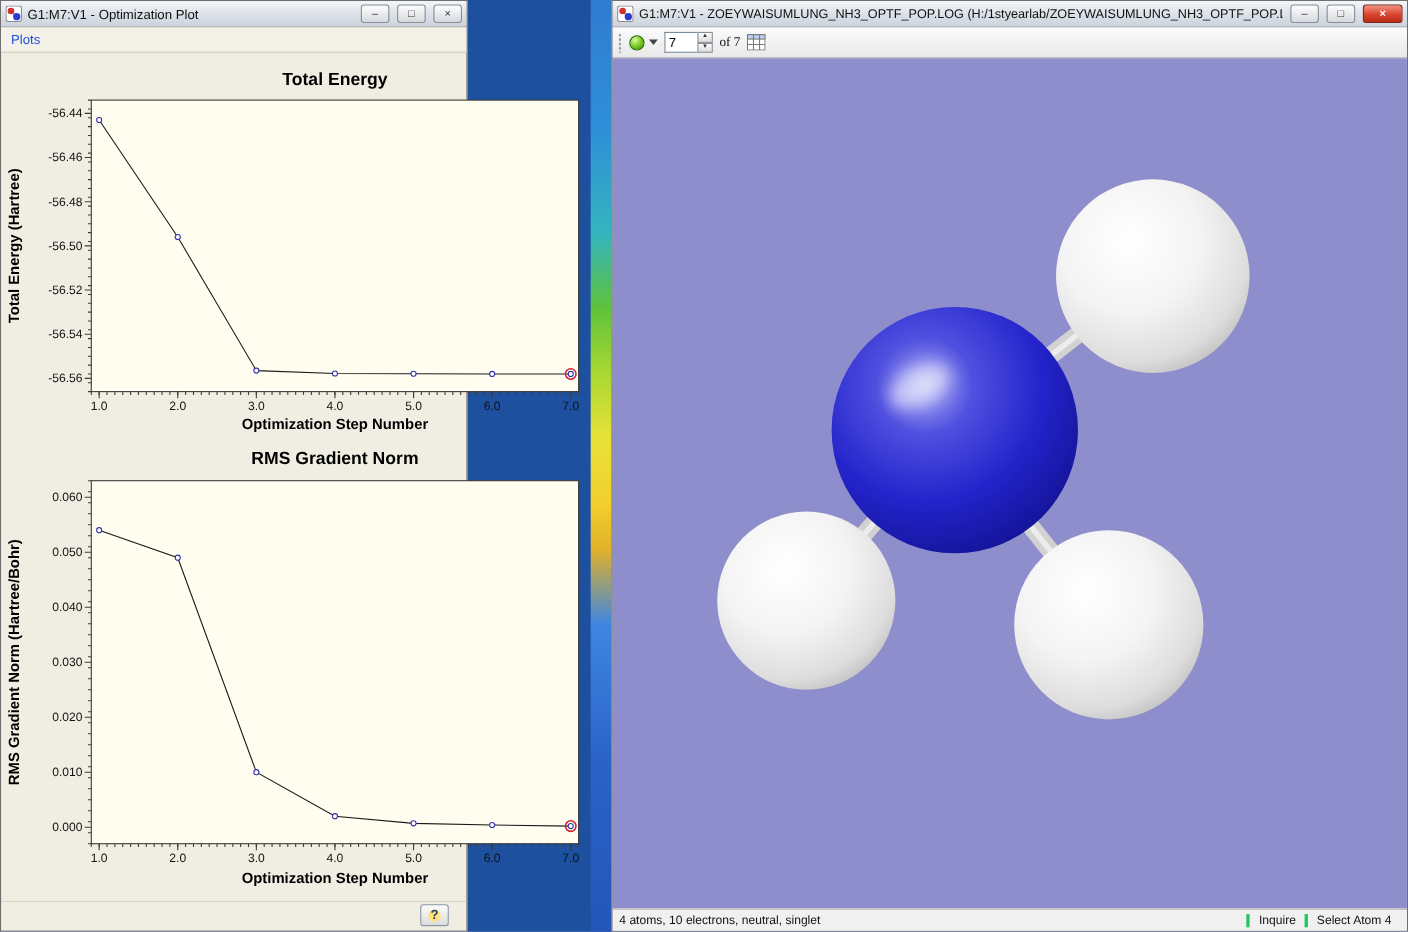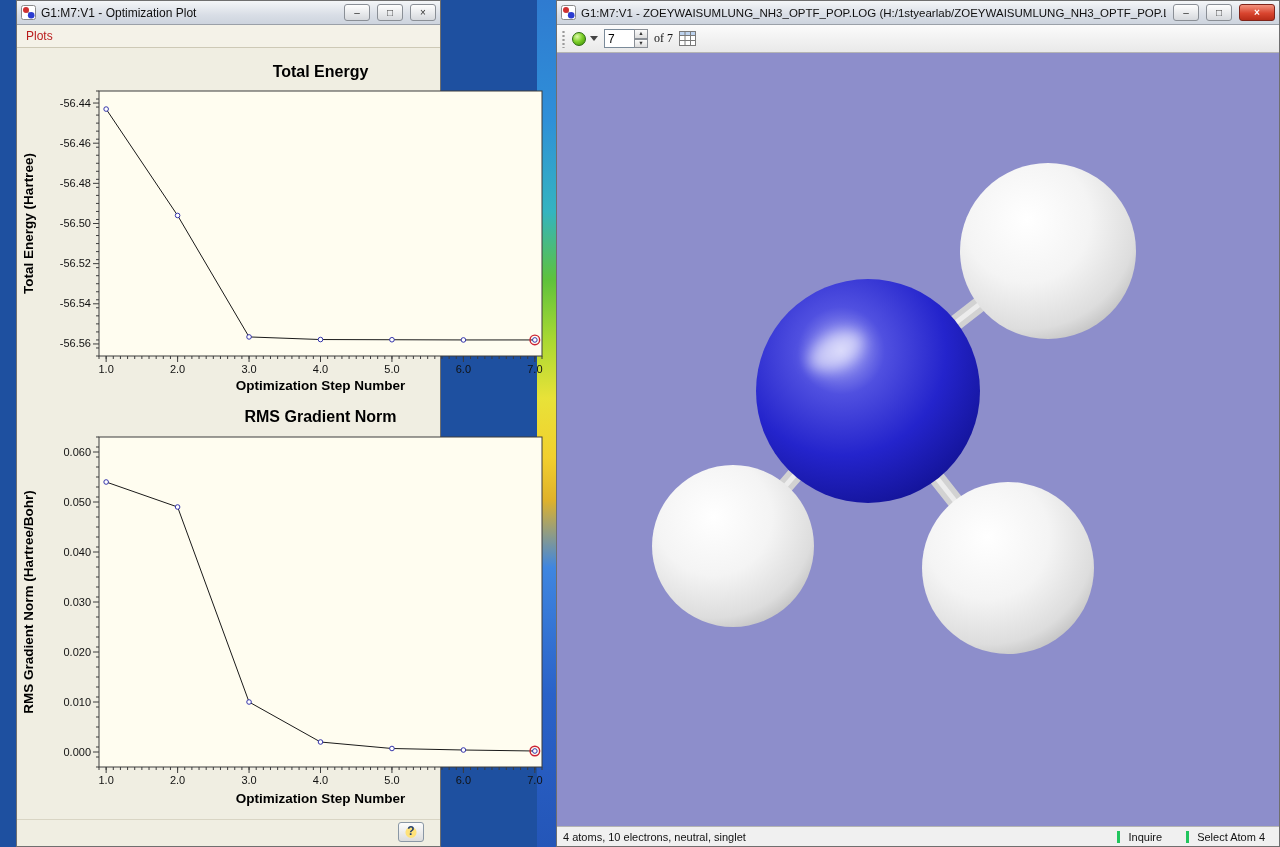--- a/index.html
+++ b/index.html
@@ -9,21 +9,21 @@
     font-family:"Liberation Sans",sans-serif;
     -webkit-font-smoothing:antialiased;
   }
   .wallpaper-strip{
     position:absolute;left:537px;top:0;width:19px;height:847px;
     background:linear-gradient(180deg,
       #2f7bd0 0%, #2f8fd8 14%, #34b4c0 25%, #5ec23c 33%, #a8d832 40%,
       #e8e238 47%, #f2cf2e 54%, #e0b22a 59%, #3f86e0 67%, #2a62c8 82%, #2456b8 100%);
   }
   .window{position:absolute;background:#f0eee2;border:1px solid #6f6f6f;box-sizing:border-box;}
-  #left-window{left:0;top:0;width:425px;height:847px;margin-left:16px;}
+  #left-window{left:0;top:0;width:425px;height:847px;}
   #right-window{left:556px;top:0;width:724px;height:847px;background:#f0f0f0;}
 
   .titlebar{
     height:24px;display:flex;align-items:center;gap:5px;padding:0 4px;
     background:linear-gradient(#f4f6f8,#d9dee6 60%,#cdd4de);
     border-bottom:1px solid #9aa0a8;box-sizing:border-box;
   }
   .titlebar .title{flex:1;font-size:12px;color:#101010;white-space:nowrap;overflow:hidden;}
   #right-window .titlebar .title{font-size:11.5px;}
   .win-btn{
@@ -34,21 +34,21 @@
   }
   .win-btn.close-red{
     width:36px;background:linear-gradient(#f2927e,#d9452f 55%,#b92c18);
     border-color:#7e241a;color:#fff;font-weight:bold;
   }
   .app-icon{width:15px;height:15px;flex:0 0 auto;}
 
   
   .menubar{
     height:22px;background:#f4f2e8;border-bottom:1px solid #cdc9b6;
-    display:flex;align-items:center;font-size:12px;color:#b91c1c;
+    display:flex;align-items:center;font-size:12px;color:#1d4ed8;
   }
   .menu-item{padding:2px 9px;}
   .chart-host{position:absolute;left:0;}
   #chart1{top:48px;width:535px;height:352px;}
   #chart2{top:400px;width:535px;height:420px;}
   .helpbar{
     position:absolute;left:0;right:0;bottom:0;height:26px;
     border-top:1px solid #d9d5c4;
   }
   .help-btn{
@@ -86,21 +86,21 @@
   .spin-btns{display:flex;flex-direction:column;width:14px;}
   .spin-btn{
     flex:1;border:1px solid #8a8f96;background:linear-gradient(#fbfbfb,#dcdcdc);
     font-size:5.5px;line-height:7px;text-align:center;color:#333;box-sizing:border-box;
   }
   .of-label{font-size:12px;color:#111;font-family:Liberation Serif, serif;}
   .mol-canvas{position:absolute;left:0;right:0;top:52px;bottom:20px;overflow:hidden;}
   .statusbar{
     position:absolute;left:0;right:0;bottom:0;height:20px;background:#f0f0f0;
     border-top:1px solid #b4b4b4;display:flex;align-items:center;
-    font-size:11px;color:#111;padding:0 6px;box-sizing:border-box;gap:16px;
+    font-size:11px;color:#111;padding:0 6px;box-sizing:border-box;
   }
   .statusbar .spacer{flex:1;}
   .status-pane{padding:0 8px;border-left:3px solid #22c55e;white-space:nowrap;}
 </style>
 </head>
 <body>
 
 <div class="wallpaper-strip"></div>
 
 <div class="window" id="left-window">

